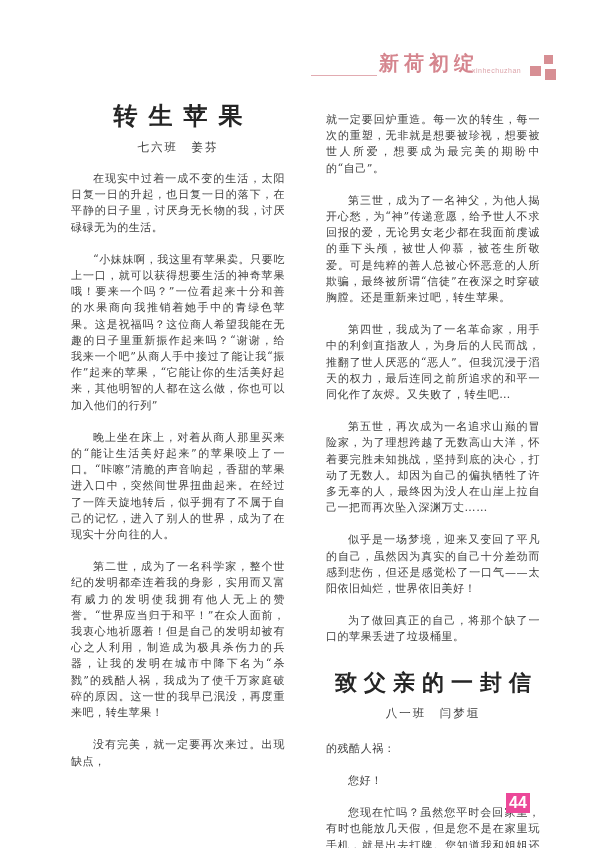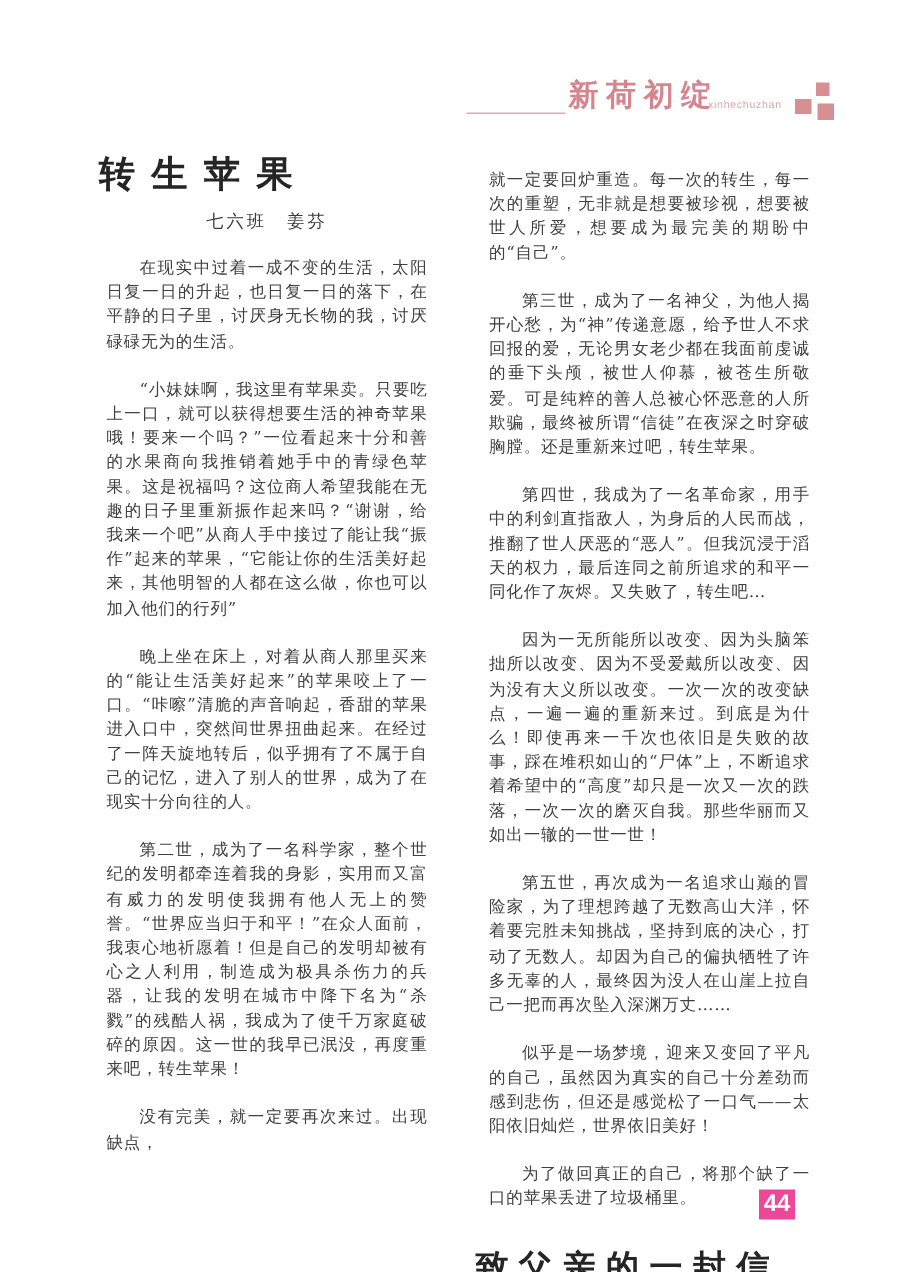--- a/index.html
+++ b/index.html
@@ -29,21 +29,21 @@
   .sq-top    { top:55px;  left:544px; width:9px;  height:9px; }
   .sq-left   { top:66px;  left:530px; width:11px; height:10px; }
   .sq-bottom { top:69px;  left:545px; width:11px; height:11px; }
 
   
   .col { position:absolute; top:96px; width:246px; }
   .col-left  { left:55px; }
   .col-right { left:310px; }
 
   .article-title {
-    margin:4px 0 8px 0; 
+    margin:4px 0 8px 0; text-align:center;
     font-size:24px; font-weight:bold; letter-spacing:11px; text-indent:11px;
     color:#252525;
   }
   .article-title.second {
     font-size:22px; letter-spacing:7px; text-indent:7px;
     margin:22px 0 8px 0;
   }
   .byline {
     text-align:center; font-size:11.5px; letter-spacing:2px;
     color:#3a3a3a; margin-bottom:4px;
@@ -84,21 +84,20 @@
     <p>“小妹妹啊，我这里有苹果卖。只要吃上一口，就可以获得想要生活的神奇苹果哦！要来一个吗？”一位看起来十分和善的水果商向我推销着她手中的青绿色苹果。这是祝福吗？这位商人希望我能在无趣的日子里重新振作起来吗？“谢谢，给我来一个吧”从商人手中接过了能让我“振作”起来的苹果，“它能让你的生活美好起来，其他明智的人都在这么做，你也可以加入他们的行列”</p>
     <p>晚上坐在床上，对着从商人那里买来的“能让生活美好起来”的苹果咬上了一口。“咔嚓”清脆的声音响起，香甜的苹果进入口中，突然间世界扭曲起来。在经过了一阵天旋地转后，似乎拥有了不属于自己的记忆，进入了别人的世界，成为了在现实十分向往的人。</p>
     <p>第二世，成为了一名科学家，整个世纪的发明都牵连着我的身影，实用而又富有威力的发明使我拥有他人无上的赞誉。“世界应当归于和平！”在众人面前，我衷心地祈愿着！但是自己的发明却被有心之人利用，制造成为极具杀伤力的兵器，让我的发明在城市中降下名为“杀戮”的残酷人祸，我成为了使千万家庭破碎的原因。这一世的我早已泯没，再度重来吧，转生苹果！</p>
     <p>没有完美，就一定要再次来过。出现缺点，</p>
   </div>
 
   <div class="col col-right body-text">
     <p class="no-indent">就一定要回炉重造。每一次的转生，每一次的重塑，无非就是想要被珍视，想要被世人所爱，想要成为最完美的期盼中的“自己”。</p>
     <p>第三世，成为了一名神父，为他人揭开心愁，为“神”传递意愿，给予世人不求回报的爱，无论男女老少都在我面前虔诚的垂下头颅，被世人仰慕，被苍生所敬爱。可是纯粹的善人总被心怀恶意的人所欺骗，最终被所谓“信徒”在夜深之时穿破胸膛。还是重新来过吧，转生苹果。</p>
     <p>第四世，我成为了一名革命家，用手中的利剑直指敌人，为身后的人民而战，推翻了世人厌恶的“恶人”。但我沉浸于滔天的权力，最后连同之前所追求的和平一同化作了灰烬。又失败了，转生吧…</p>
-    <p>因为一无所能所以改变、因为头脑笨拙所以改变、因为不受爱戴所以改变、因为没有大义所以改变。一次一次的改变缺点，一遍一遍的重新来过。到底是为什么！即使再来一千次也依旧是失败的故事，踩在堆积如山的“尸体”上，不断追求着希望中的“高度”却只是一次又一次的跌落，一次一次的磨灭自我。那些华丽而又如出一辙的一世一世！</p>
     <p>第五世，再次成为一名追求山巅的冒险家，为了理想跨越了无数高山大洋，怀着要完胜未知挑战，坚持到底的决心，打动了无数人。却因为自己的偏执牺牲了许多无辜的人，最终因为没人在山崖上拉自己一把而再次坠入深渊万丈……</p>
     <p>似乎是一场梦境，迎来又变回了平凡的自己，虽然因为真实的自己十分差劲而感到悲伤，但还是感觉松了一口气——太阳依旧灿烂，世界依旧美好！</p>
     <p>为了做回真正的自己，将那个缺了一口的苹果丢进了垃圾桶里。</p>
 
     <h1 class="article-title second">致父亲的一封信</h1>
     <div class="byline second">八一班　闫梦垣</div>
     <p class="no-indent">的残酷人祸：</p>
     <p>您好！</p>
     <p>您现在忙吗？虽然您平时会回家里，有时也能放几天假，但是您不是在家里玩手机，就是出去打牌。您知道我和姐姐还有妈妈的感受吗？</p>
   </div>

